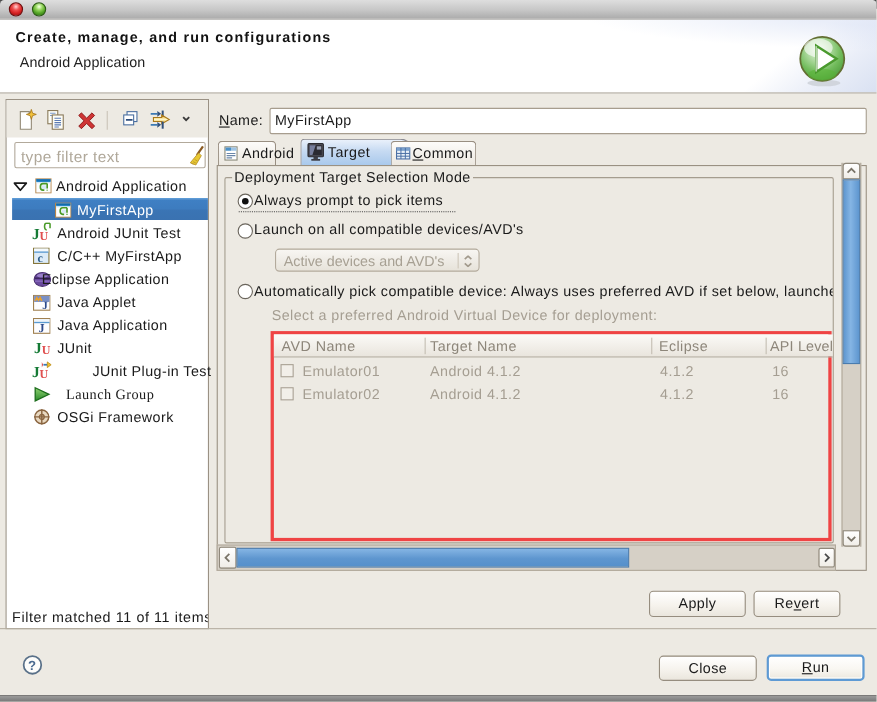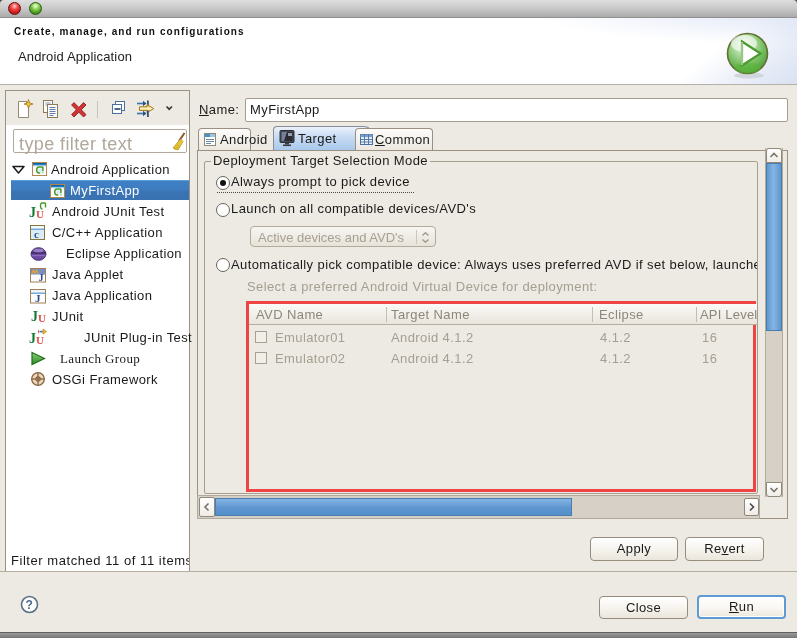--- a/index.html
+++ b/index.html
@@ -10,21 +10,21 @@
 </head>
 <body>
 
 <div class="abs" style="left:0;top:0;width:797px;height:8px;background:#4a4a4a;"></div>
 <div class="abs" style="left:0;top:0;width:797px;height:18px;background:linear-gradient(#dedede,#c6c6c6 55%,#ababab);border-bottom:1px solid #8f8f8f;border-radius:4px 4px 0 0;">
   <div class="abs" style="left:8px;top:2px;width:13px;height:13px;border-radius:50%;border:1px solid #6e0e0e;background:radial-gradient(circle at 50% 28%,#ffc4c4 4%,#ef5050 32%,#d42222 62%,#911212 96%);"></div>
   <div class="abs" style="left:29px;top:2px;width:13px;height:13px;border-radius:50%;border:1px solid #2a5a12;background:radial-gradient(circle at 50% 28%,#eaffd2 4%,#96d55e 32%,#54a426 62%,#2e6e14 96%);"></div>
 </div>
 
 <div class="abs" style="left:0;top:18px;width:797px;height:67px;background:radial-gradient(65% 85% at 104% -8%, rgba(216,224,244,0.55) 20%, rgba(255,255,255,0) 58%), linear-gradient(141deg,#ffffff 86%,#eaeef8 93%,#d9e1f2 100%);border-bottom:1px solid #b5b0a7;overflow:hidden;">
-  <div class="abs" style="left:14px;top:8px;font-size:10px;font-weight:bold;letter-spacing:1.1px;color:#111;">Create, manage, and run configurations</div>
+  <div class="abs" style="left:14px;top:8px;font-size:13px;font-weight:bold;letter-spacing:1.1px;color:#111;">Create, manage, and run configurations</div>
   <div class="abs" style="left:18px;top:31px;font-size:13px;letter-spacing:0.15px;color:#222;">Android Application</div>
 
   <div class="abs" style="left:726px;top:14px;width:45px;height:45px;">
     <svg width="45" height="48" viewBox="0 0 45 48">
       <defs>
         <radialGradient id="ballg" cx="0.42" cy="0.3" r="0.8">
           <stop offset="0" stop-color="#eef8ea"></stop>
           <stop offset="0.3" stop-color="#b2dca4"></stop>
           <stop offset="0.62" stop-color="#72bc5c"></stop>
           <stop offset="1" stop-color="#459534"></stop>
@@ -92,21 +92,21 @@
             <stop offset="0.5" stop-color="#fdf6c8"></stop>
             <stop offset="1" stop-color="#e8a820"></stop>
           </linearGradient>
         </defs>
     </g>
 
     <path d="M150.5 7.5 L153.2 10.2 L156 7.5" fill="none" stroke="#3a3a3a" stroke-width="1.7"></path>
   </svg>
 
   <div class="abs" style="left:7px;top:38px;width:174px;height:24px;border:1px solid #b2a99b;border-radius:2px;background:#fff;">
-    <div class="abs" style="left:5px;top:4px;color:#b0a89a;font-size:18px;">type filter text</div>
+    <div class="abs" style="left:5px;top:4px;color:#b0a89a;font-size:14px;">type filter text</div>
     <svg class="abs" style="left:156px;top:2px;" width="17" height="19" viewBox="0 0 17 19">
       <line x1="14.5" y1="1" x2="9" y2="9" stroke="#8a5a22" stroke-width="2"></line>
       <path d="M10.5 7 L13 9.5 L8 18 L3 16 Z" fill="#e8c832" stroke="#b8922a" stroke-width="0.8"></path>
       <path d="M4 16.5 L6 17.4 M5.5 15 L8 16.2 M7 13 L9.5 14.4" stroke="#b8922a" stroke-width="0.7"></path>
     </svg>
   </div>
   <div class="abs" style="left:5px;top:462px;width:178px;overflow:hidden;white-space:nowrap;letter-spacing:0.55px;">Filter matched 11 of 11 items</div>
 </div>
 
 <div id="tree">
@@ -142,30 +142,30 @@
     <path d="M16.5 1 L13 1 Q11.5 1 11.5 4 Q11.5 7 13.5 7 M16.5 1 L16.5 5.5" fill="none" stroke="#4a9a28" stroke-width="1.4"></path>
   </svg>
   <div class="abs" style="left:52px;top:201px;height:21px;line-height:21px;">Android JUnit Test</div>
 
   <svg class="abs" style="left:30px;top:225px;" width="16" height="16" viewBox="0 0 16 16">
     <rect x="0.5" y="0.5" width="14" height="14" fill="#dcebf8" stroke="#86763a"></rect>
     <rect x="1" y="1" width="13" height="3" fill="#f4f9fd"></rect>
     <rect x="1" y="3.6" width="13" height="1.2" fill="#5a9ad0"></rect>
     <text x="4" y="13" font-size="11" font-weight="bold" fill="#2b5d8a" font-family="Liberation Serif">c</text>
   </svg>
-  <div class="abs" style="left:52px;top:222px;height:21px;line-height:21px;">C/C++ Application</div>
+  <div class="abs" style="left:52px;top:222px;height:21px;line-height:21px;">C/C++ MyFirstApp</div>
 
   <svg class="abs" style="left:30px;top:247px;" width="17" height="14" viewBox="0 0 17 14">
     <ellipse cx="8.5" cy="7" rx="7.5" ry="6.3" fill="#6a4a9e"></ellipse>
     <ellipse cx="8.5" cy="7" rx="7.5" ry="6.3" fill="none" stroke="#4a3070" stroke-width="1"></ellipse>
     <rect x="1.5" y="5.2" width="14" height="1.4" fill="#3d2760"></rect>
     <rect x="1.8" y="8" width="13.4" height="1.2" fill="#8a6cc0"></rect>
     <ellipse cx="8.5" cy="3.5" rx="5" ry="1.8" fill="#9d85cc" opacity="0.9"></ellipse>
   </svg>
-  <div class="abs" style="left:38px;top:243px;height:21px;line-height:21px;margin-left:28px;">Eclipse Application</div>
+  <div class="abs" style="left:38px;top:243px;height:21px;line-height:21px;">Eclipse Application</div>
 
   <svg class="abs" style="left:30px;top:268px;" width="16" height="15" viewBox="0 0 16 15">
     <rect x="0.5" y="0.5" width="15" height="13.5" fill="#fdfdff" stroke="#a08050"></rect>
     <rect x="1" y="1" width="14" height="5.5" fill="#7a90c5"></rect>
     <path d="M2 5.5 L3.5 2.5 L5 5 L6.5 2.5 L8 5.5" fill="none" stroke="#e8a030" stroke-width="1.4"></path>
     <text x="8.5" y="12.5" font-size="10" font-weight="bold" fill="#2d4a8a" font-family="Liberation Serif">J</text>
   </svg>
   <div class="abs" style="left:52px;top:264px;height:21px;line-height:21px;">Java Applet</div>
 
   <svg class="abs" style="left:30px;top:289px;" width="16" height="15" viewBox="0 0 16 15">
@@ -261,21 +261,21 @@
   </div>
 </div>
 
 <div class="abs" style="left:197px;top:150px;width:591px;height:369px;border:1px solid #9a9183;background:#edeae3;"></div>
 
 <div class="abs" style="left:204px;top:161px;width:554px;height:333px;border:1px solid #a59d8f;border-radius:2px;"></div>
 <div class="abs" style="left:211px;top:153px;background:#edeae3;padding:0 2px;">Deployment Target Selection Mode</div>
 
 <div class="abs" style="left:216px;top:176px;width:14px;height:14px;border-radius:50%;background:#fff;border:1px solid #6a655c;"></div>
 <div class="abs" style="left:220px;top:180px;width:6px;height:6px;border-radius:50%;background:#111;"></div>
-<div class="abs" style="left:231px;top:174px;">Always prompt to pick device</div>
+<div class="abs" style="left:231px;top:174px;">Always prompt to pick items</div>
 <div class="abs" style="left:217px;top:192px;width:197px;height:1px;border-bottom:1px dotted #4a4a4a;"></div>
 
 <div class="abs" style="left:216px;top:203px;width:14px;height:14px;border-radius:50%;background:#fff;border:1px solid #6a655c;"></div>
 <div class="abs" style="left:231px;top:201px;">Launch on all compatible devices/AVD's</div>
 
 <div class="abs" style="left:250px;top:226px;width:186px;height:21px;border:1px solid #b3aa9c;border-radius:4px;background:linear-gradient(#f8f6f2,#efece6 50%,#e7e3da);">
   <div class="abs" style="left:7px;top:3px;color:#a7a093;letter-spacing:0;">Active devices and AVD's</div>
   <div class="abs" style="left:165px;top:3px;width:1px;height:14px;background:#cdc6ba;"></div>
   <svg class="abs" style="left:170px;top:5px;" width="9" height="11" viewBox="0 0 9 11">
     <path d="M1.5 3.5 L4.5 0.8 L7.5 3.5" fill="none" stroke="#a29a8c" stroke-width="1.5"></path>

